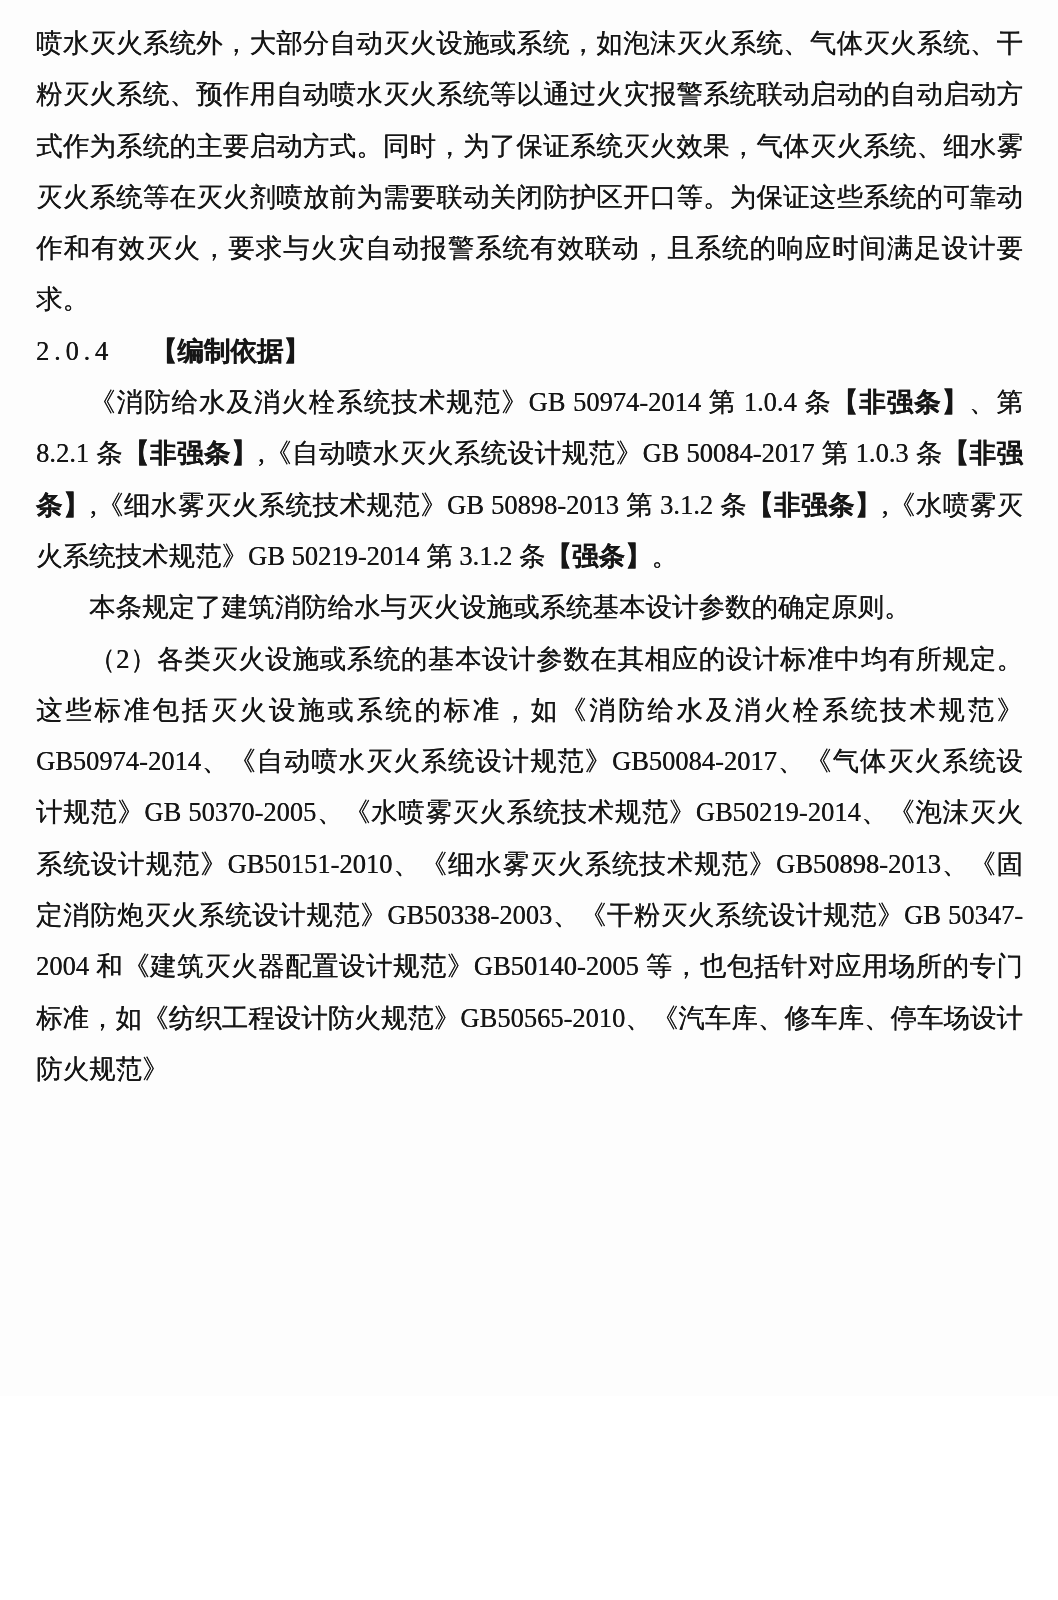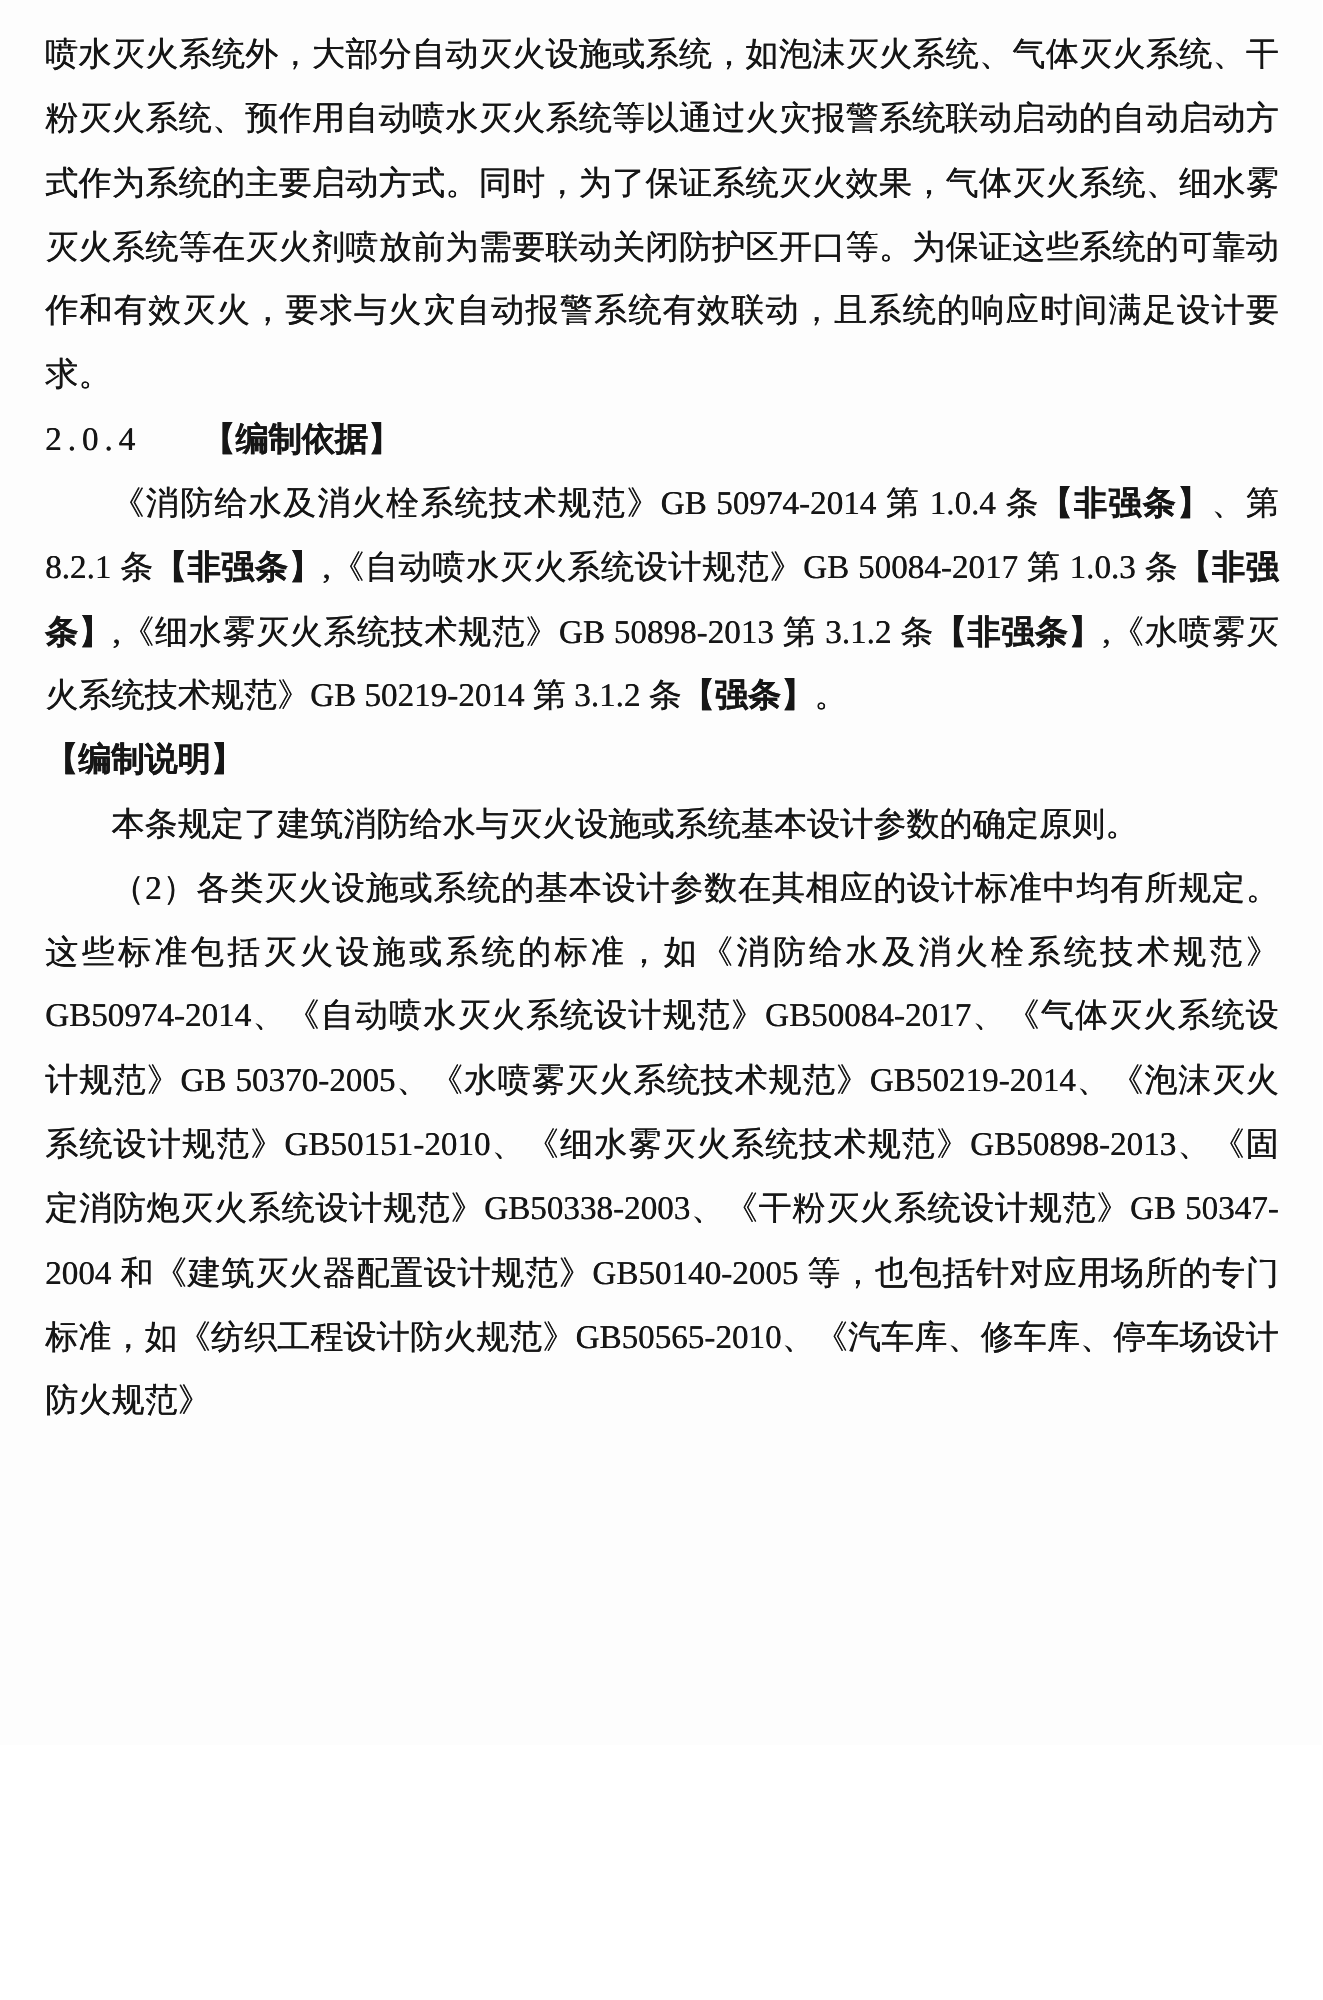--- a/index.html
+++ b/index.html
@@ -20,21 +20,21 @@
     top: 18px;
     font-size: 26.5px;
     line-height: 51.3px;
     text-align: justify;
     text-shadow: 0.3px 0 0 currentColor; 
   }
   p.par { margin: 0; padding: 0; }
   .indent { text-indent: 2em; }
   .b { font-weight: bold; }
   .num-spaced { letter-spacing: 0.18em; }
-  .gap-left { margin-left: 49px; }
+  .gap-left { margin-left: 38px; }
   .page-number {
     position: absolute;
     left: 0; right: 0;
     top: 1558px;
     text-align: center;
     font-size: 20px;
     font-weight: bold;
     text-shadow: 0.3px 0 0 currentColor;
   }
   .watermark {
@@ -65,23 +65,20 @@
   <div class="doc">
 
     <p class="par">喷水灭火系统外，大部分自动灭火设施或系统，如泡沫灭火系统、气体灭火系统、干粉灭火系统、预作用自动喷水灭火系统等以通过火灾报警系统联动启动的自动启动方式作为系统的主要启动方式。同时，为了保证系统灭火效果，气体灭火系统、细水雾灭火系统等在灭火剂喷放前为需要联动关闭防护区开口等。为保证这些系统的可靠动作和有效灭火，要求与火灾自动报警系统有效联动，且系统的响应时间满足设计要求。</p>
 
     <p class="par">
       <span class="num-spaced">2.0.4</span><span class="b gap-left">【编制依据】</span>
     </p>
 
     <p class="par indent"><span>《消防给水及消火栓系统技术规范》GB 50974-2014 第 1.0.4 条</span><span class="b">【非强条】</span><span>、第 8.2.1 条</span><span class="b">【非强条】</span><span>,《自动喷水灭火系统设计规范》GB 50084-2017 第 1.0.3 条</span><span class="b">【非强条】</span><span>,《细水雾灭火系统技术规范》GB 50898-2013 第 3.1.2 条</span><span class="b">【非强条】</span><span>,《水喷雾灭火系统技术规范》GB 50219-2014 第 3.1.2 条</span><span class="b">【强条】</span><span>。</span></p>
 
-    <p class="par">
-      <span class="b">【编制说明】</span>
-    </p>
 
     <p class="par indent">本条规定了建筑消防给水与灭火设施或系统基本设计参数的确定原则。</p>
 
 
 
     <p class="par indent">（2）各类灭火设施或系统的基本设计参数在其相应的设计标准中均有所规定。这些标准包括灭火设施或系统的标准，如《消防给水及消火栓系统技术规范》GB50974-2014、《自动喷水灭火系统设计规范》GB50084-2017、《气体灭火系统设计规范》GB 50370-2005、《水喷雾灭火系统技术规范》GB50219-2014、《泡沫灭火系统设计规范》GB50151-2010、《细水雾灭火系统技术规范》GB50898-2013、《固定消防炮灭火系统设计规范》GB50338-2003、《干粉灭火系统设计规范》GB 50347-2004 和《建筑灭火器配置设计规范》GB50140-2005 等，也包括针对应用场所的专门标准，如《纺织工程设计防火规范》GB50565-2010、《汽车库、修车库、停车场设计防火规范》</p>
 
   </div>
 
   <div class="watermark">

